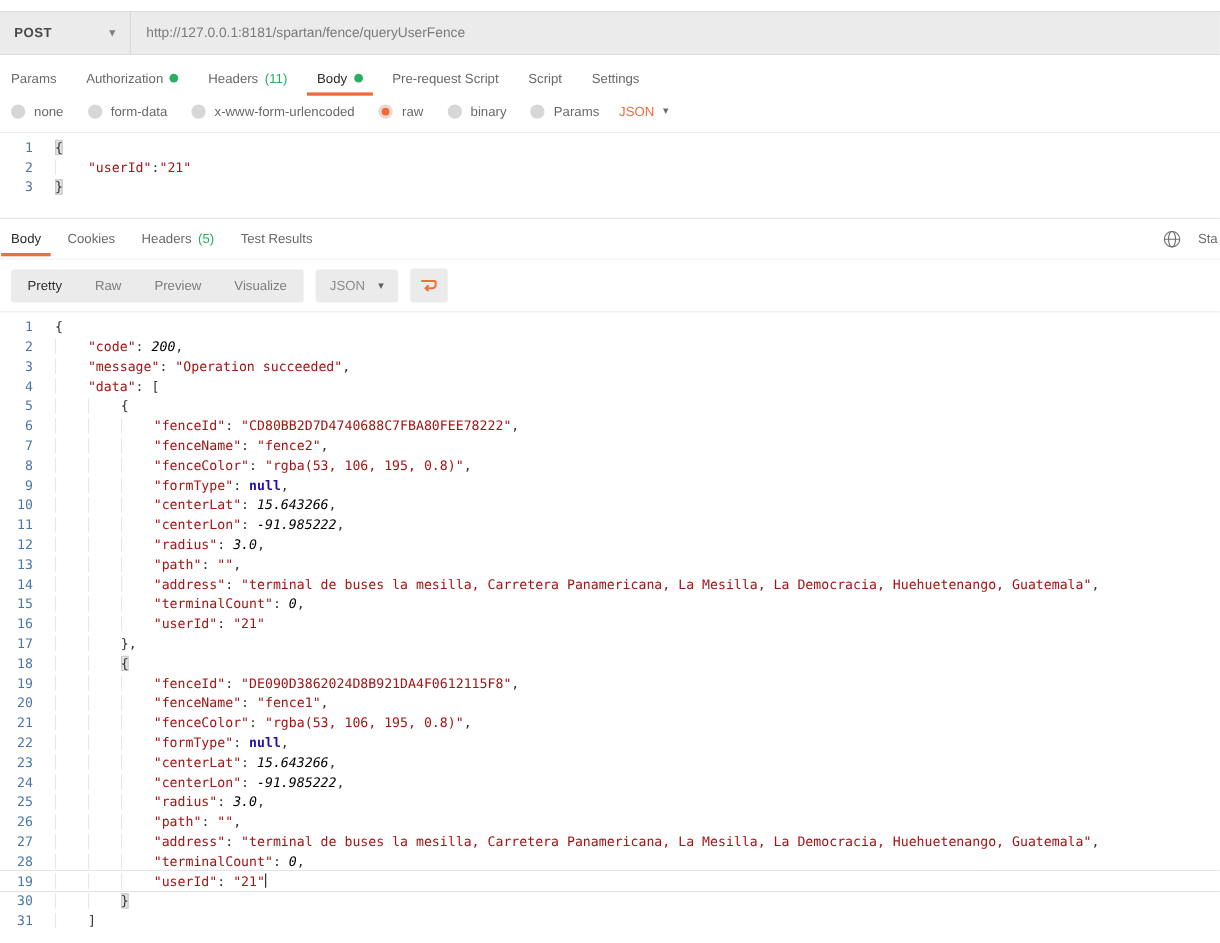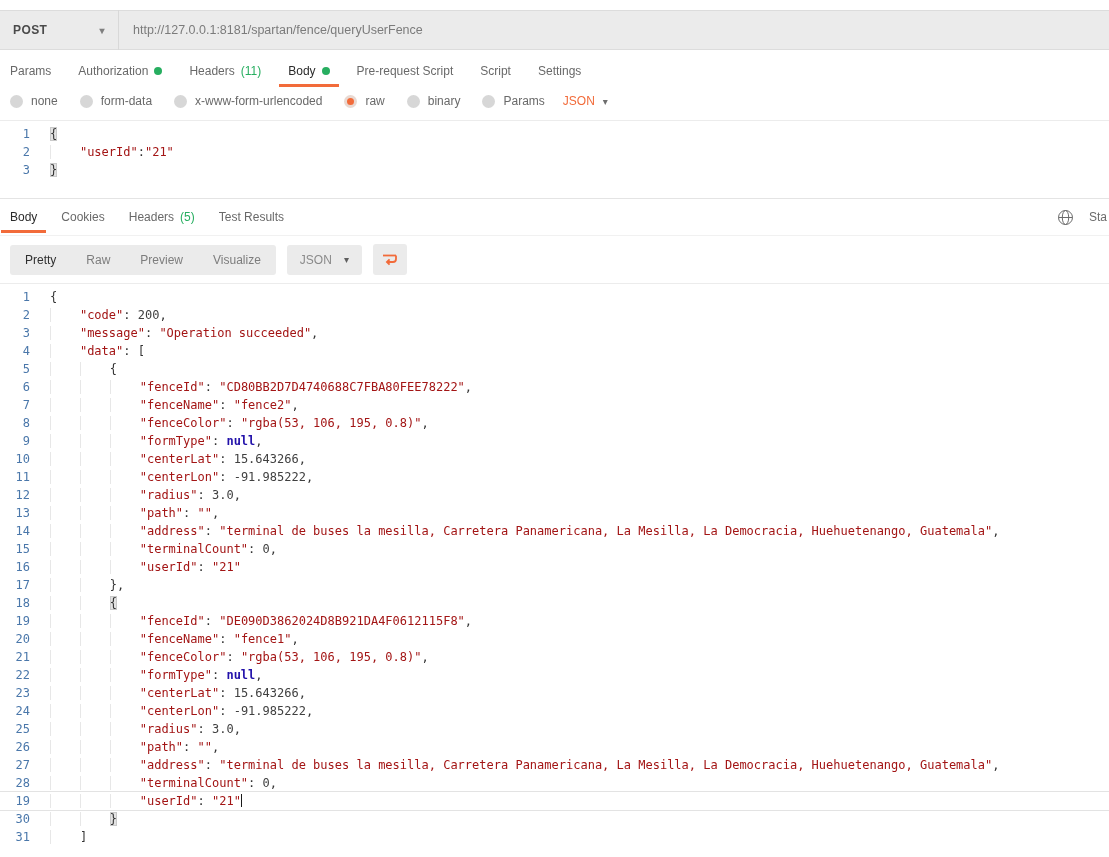--- a/index.html
+++ b/index.html
@@ -43,21 +43,21 @@
   .editor {
     border-top:1px solid #ececec; padding:4px 0 12px;
     font-family:"DejaVu Sans Mono", monospace; font-size:12px; line-height:18px; color:#333;
   }
   .cm-row { display:flex; height:18px; white-space:pre; }
   .cm-ln { flex:none; width:40px; padding-right:10px; text-align:right; color:#4a77aa; }
   .cm-code { padding-left:10px; white-space:pre; }
   .tk-p { color:#333; }
   .tk-k { color:#a31515; }
   .tk-s { color:#a31515; }
-  .tk-n { color:#404040; }
+  .tk-n { color:#000000;font-style:italic; }
   .tk-a { color:#2211aa; font-weight:bold; }
   .tk-i { border-left:1px solid #e7e7e7; }
   .tk-hl { background:#e2e2e2; box-shadow:inset 0 0 0 1px #c9c9c9; }
   .tk-c { display:inline-block; width:1.5px; height:13px; background:#1a1a1a; vertical-align:-2px; }
   .cm-row.active-line { box-shadow:0 1px 0 #e3e3e3, 0 -1px 0 #e3e3e3; }
 
   
   .resp { border-top:1px solid #e4e4e4; margin-top:7px; }
   .resp-tabs { display:flex; align-items:center; gap:24px; padding:0 10px; height:37px; border-bottom:1px solid #f1f1f1; }
   .resp-right { margin-left:auto; display:flex; align-items:center; gap:15px; margin-right:-8px; }

